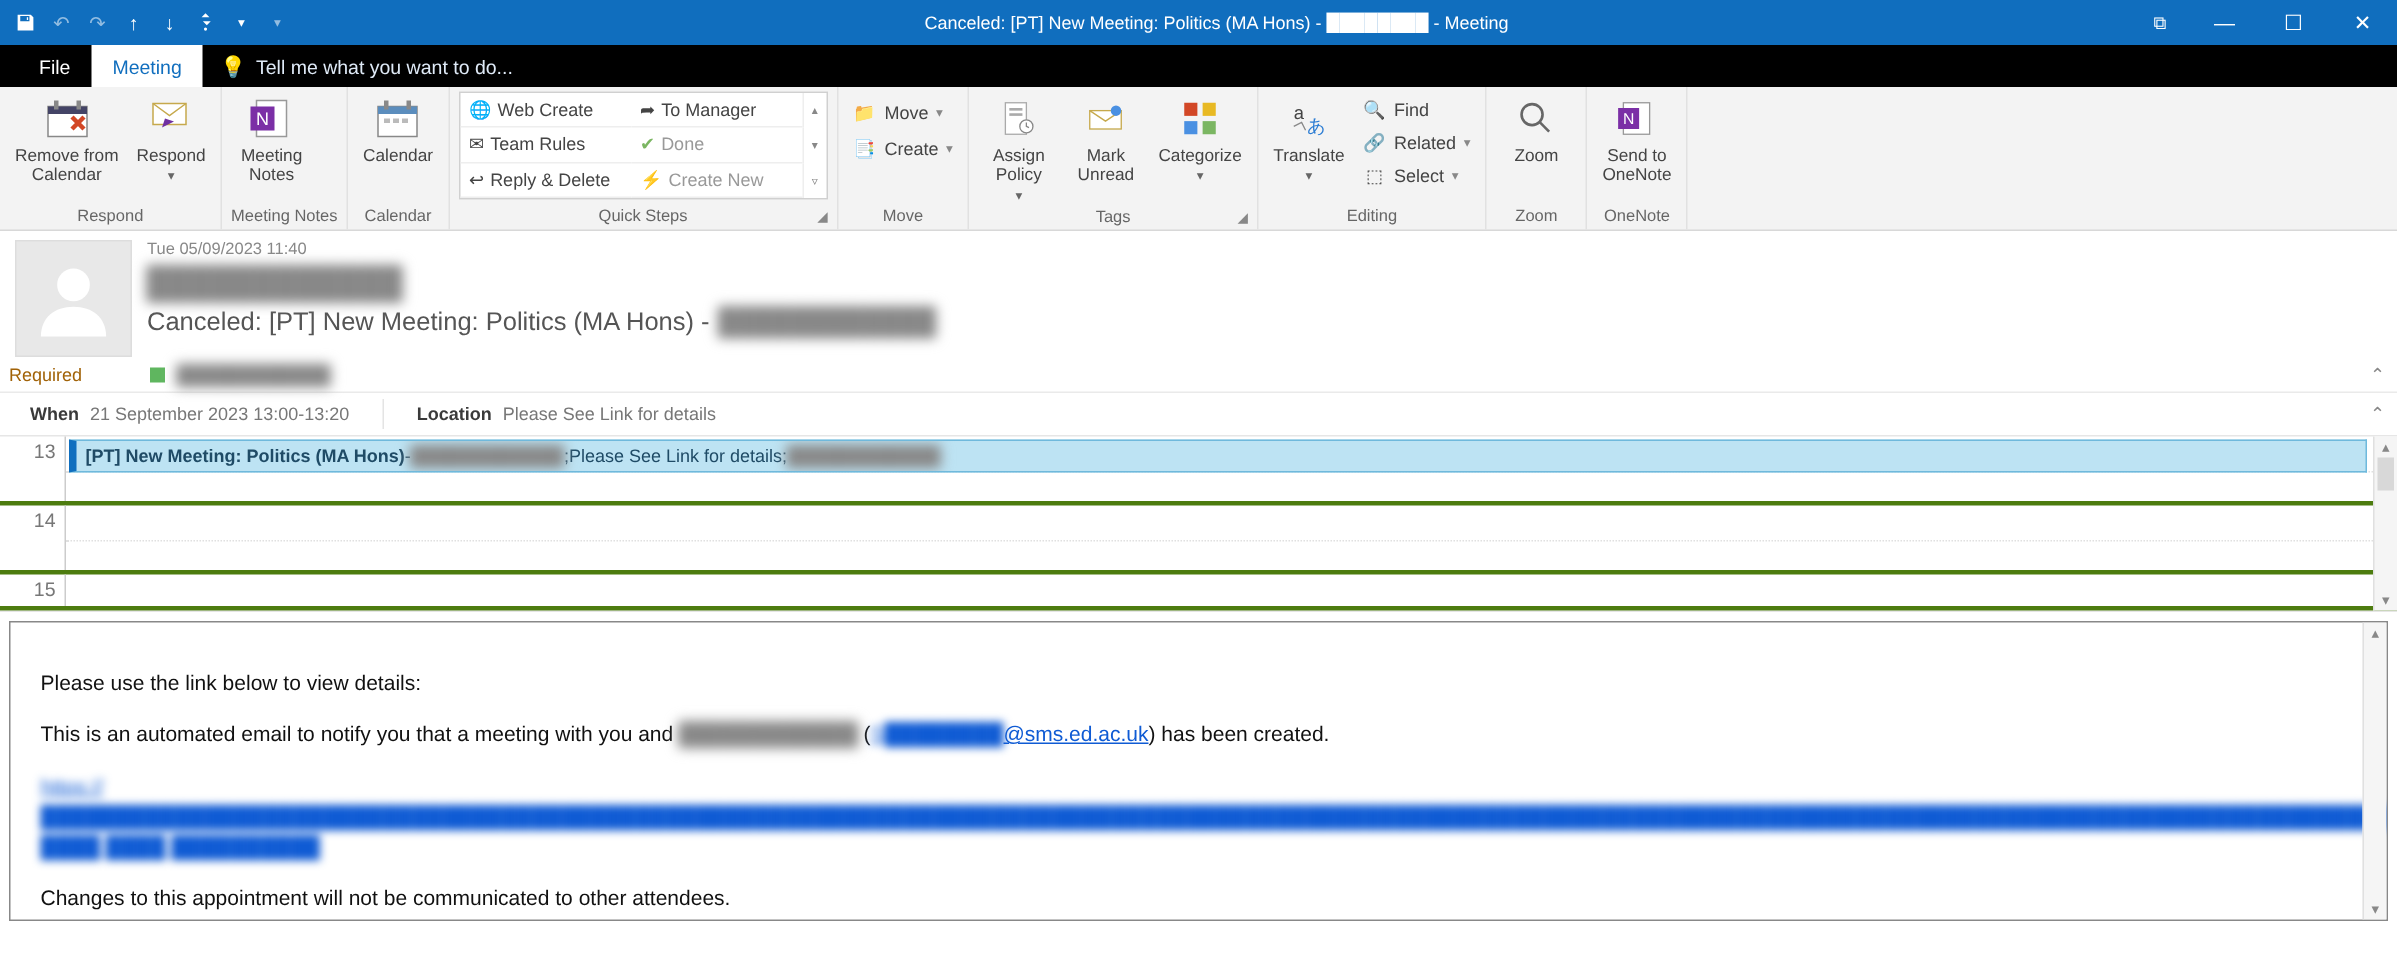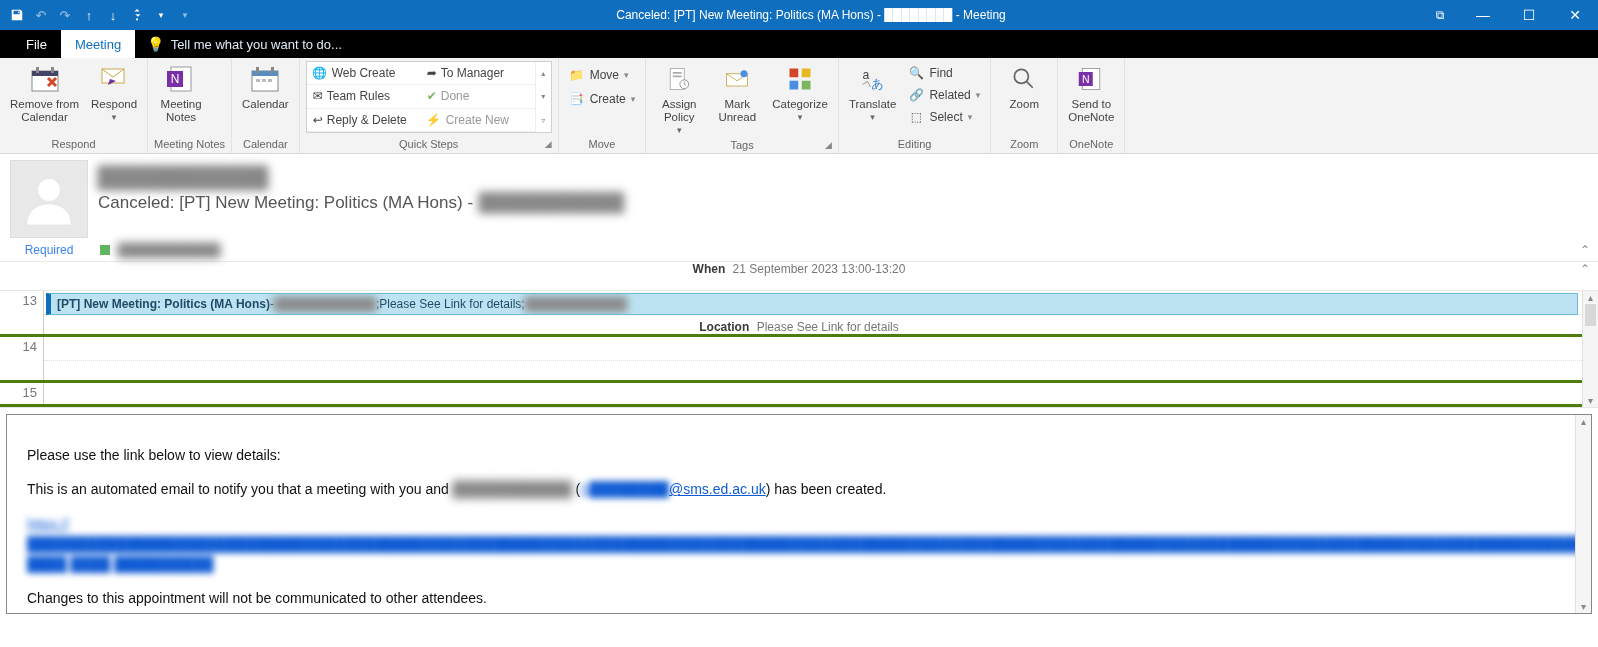--- a/index.html
+++ b/index.html
@@ -44,24 +44,24 @@
 .blur { filter: blur(4px); color:#888 !important; text-shadow:0 0 4px #aaa;}
 
 .msgheader { display:flex; padding: 6px 10px 0 10px; gap:10px; align-items:flex-start;}
 .avatar { width:78px; height:78px; background:#e8e8e8; display:flex; align-items:center; justify-content:center; border:1px solid #ddd;}
 .avatar svg { width:58px; height:58px; fill:#fff;}
 .msgheader .meta { flex:1; }
 .msgheader .date { font-size:11px; color:#888; }
 .msgheader .sender { font-size:20px; color:#b0b0b0; font-weight:400; margin: 6px 0 4px 0;}
 .msgheader .subject { font-size:17px; color:#555; margin:4px 0; display:flex; align-items:center; gap:6px;}
 .req-row { display:flex; align-items:center; height:24px; font-size:12px; padding-left:6px; border-bottom: 1px solid #eaeaea; gap:8px; position:relative;}
-.req-row .lbl { color:#3b82f6; width:86px;text-align:center;}
+.req-row .lbl { color:#a16207; width:86px;}
 .presence { width:10px;height:10px; background:#5fb65f;}
 .expand-chevron { position:absolute; right:8px; color:#888;}
-.info-row { display:flex; align-items:center; height:28px; font-size:12px; color:#444; padding:0 20px; gap:22px; position:relative;flex-direction:column;}
+.info-row { display:flex; align-items:center; height:28px; font-size:12px; color:#444; padding:0 20px; gap:22px; position:relative;}
 .info-row .lbl { color:#3a3a3a; font-weight:600; margin-right:4px;}
 .info-row .val { color:#777;}
 .info-row .divider { width:1px; height:20px; background:#e4e4e4;}
 
 .calslice { position:relative; border:1px solid #e6e6e6; border-left:none; border-right:none;}
 .calslice .row { display:flex; height:46px; border-bottom:3px solid #4d7c0f;}
 .calslice .row.small { height:24px;}
 .calslice .hour { width:44px; text-align:right; padding:2px 6px 0 0; color:#777; font-size:13px; border-right:1px solid #ccc; display:flex; align-items:flex-start; justify-content:flex-end;}
 .calslice .cell { flex:1; position:relative;}
 .halfline { position:absolute; left:0; right:0; top:23px; border-top:1px dotted #e0e0e0;}
@@ -370,20 +370,21 @@
 </div>
 
 <div class="msgheader">
   <div class="avatar">
     <svg viewBox="0 0 32 32">
         <circle cx="16" cy="11" r="6"></circle>
         <path d="M4 30c0-7 5-11 12-11s12 4 12 11z"></path>
       </svg>
   </div>
   <div class="meta">
+    <div class="date">Tue 05/09/2023 11:40</div>
     <div class="sender blur">████████████</div>
     <div class="subject">
        <span>Canceled: [PT] New Meeting: Politics (MA Hons) - </span>
         <span class="blur">████████████</span>
     </div>
   </div>
 </div>
 <div class="req-row">
   <span class="lbl">Required</span>
   <span class="presence"></span>

